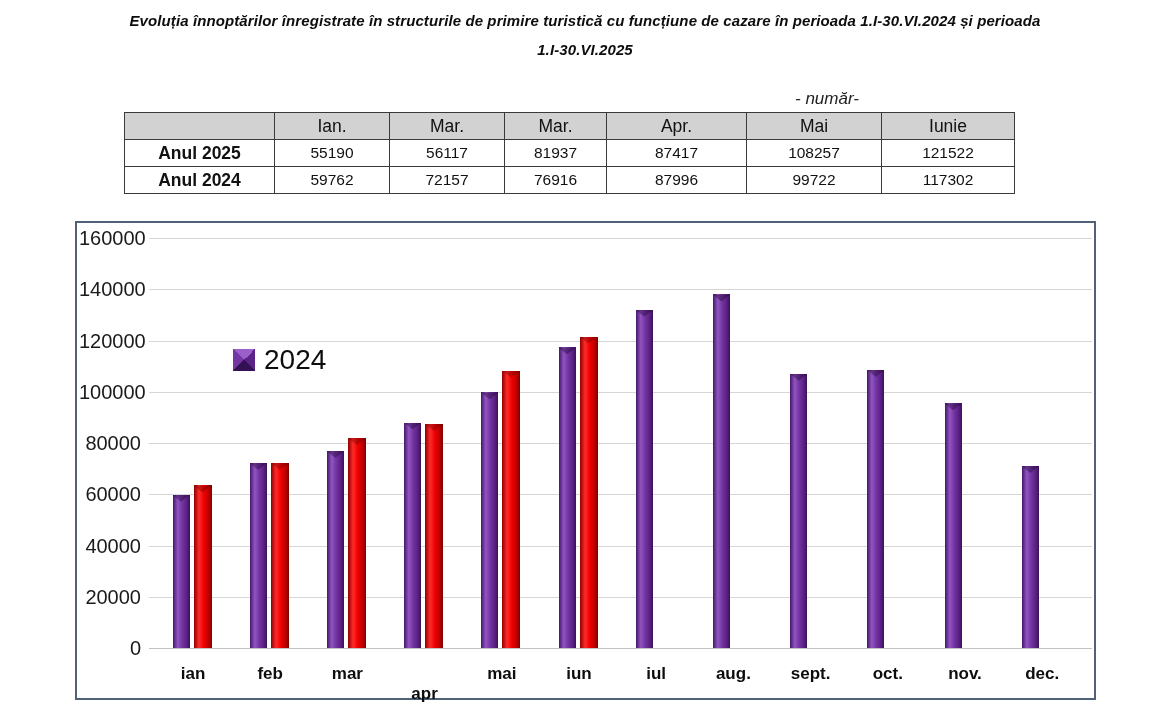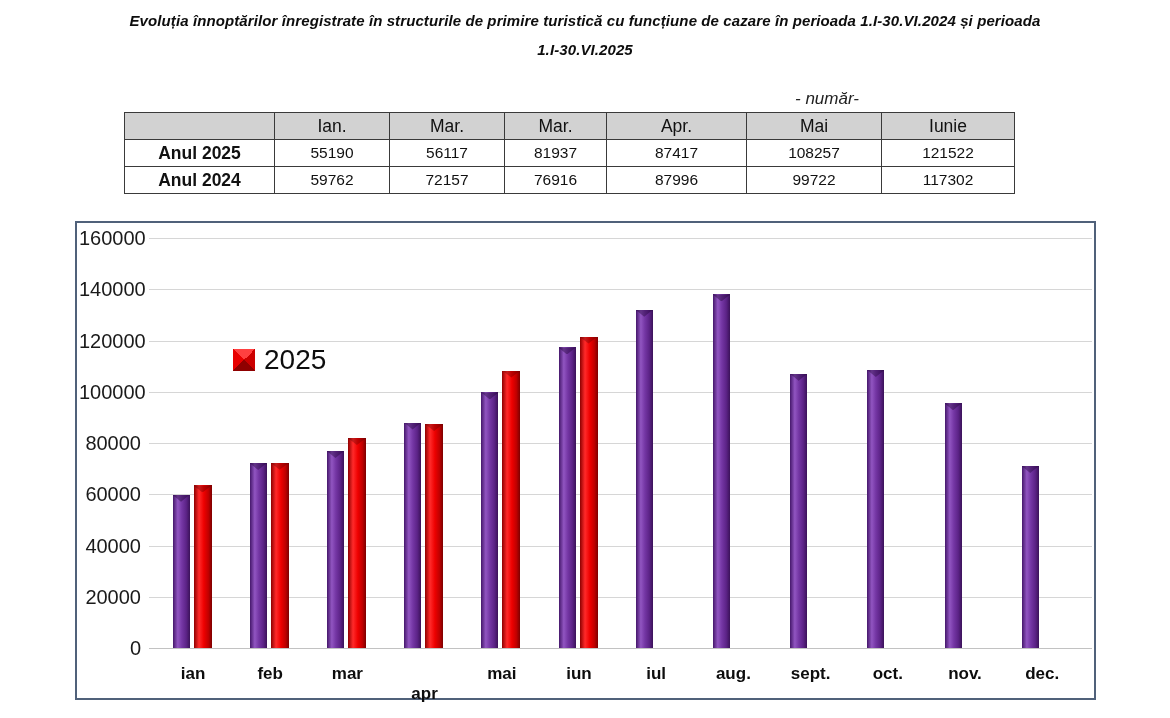--- a/index.html
+++ b/index.html
@@ -181,19 +181,19 @@
       <div class="bar s0" style="left: 867.5px; width: 17px; top: 180.281px; height: 244.719px;">
         <div class="cap"></div>
       </div>
       <div class="xtick" style="left: 850px; top: 439px;">nov.</div>
       <div class="bar s0" style="left: 944.7px; width: 17px; top: 243.062px; height: 181.938px;">
         <div class="cap"></div>
       </div>
       <div class="xtick" style="left: 927.2px; top: 439px;">dec.</div>
       <div class="legend">
         <div class="legend-row">
-          <div class="legend-marker s1"></div>
-          <div class="legend-label">2025</div>
+          <div class="legend-marker s0"></div>
+          <div class="legend-label">2024</div>
         </div>
       </div>
     </div>
 
 </div>
 
 </body></html>

